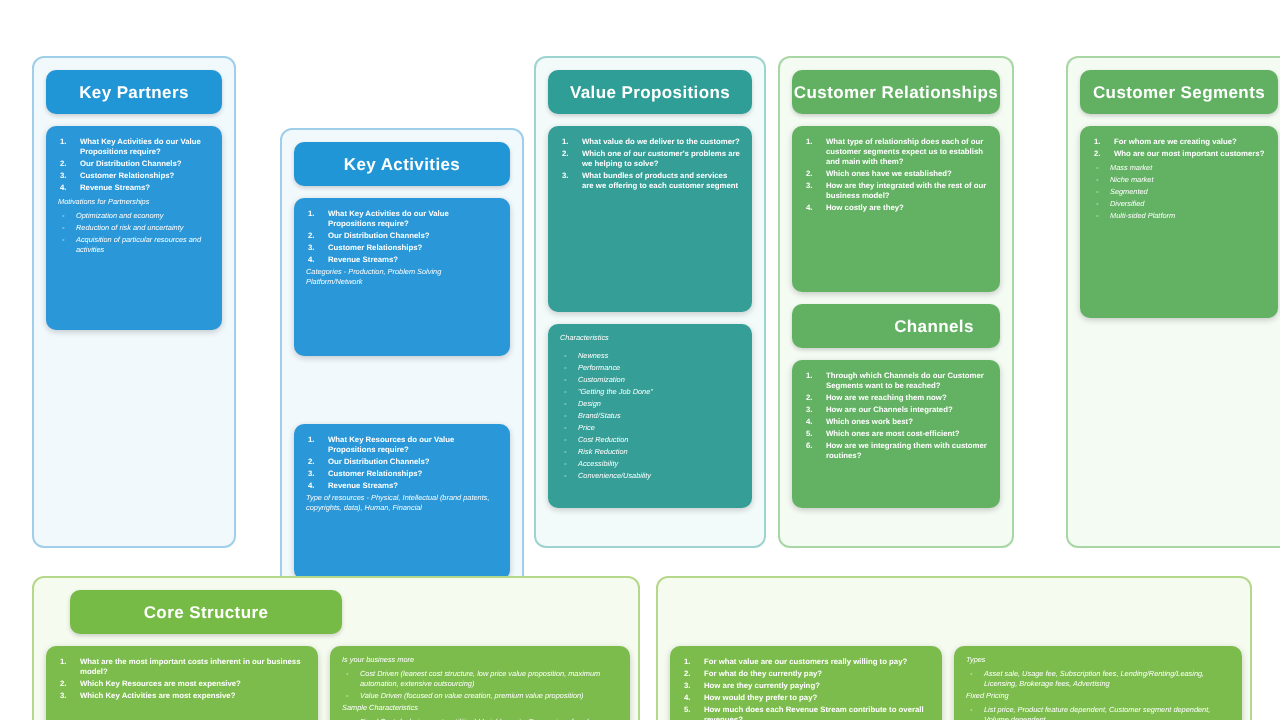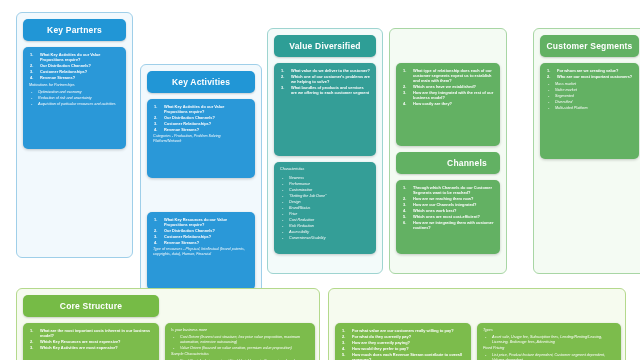--- a/index.html
+++ b/index.html
@@ -22,21 +22,21 @@
   
   .hdr{
     position:absolute;left:6px;right:6px;top:6px;height:22px;
     border-radius:5px;display:flex;align-items:center;justify-content:center;
     color:#ffffff;font-weight:bold;font-size:8.5px;letter-spacing:.2px;
     box-shadow:0 1px 2px rgba(0,0,0,.18);
   }
   .hdr.blue{background:#2196d6;}
   .hdr.teal{background:#2e9e96;}
   .hdr.green{background:#62b163;}
-  .hdr.lime{background:#76bb46;}
+  .hdr.lime{background:#76bb46;margin-left:12px;}
 
   
   .card{
     position:absolute;border-radius:5px;box-sizing:border-box;
     padding:5px 6px 5px 6px;color:#ffffff;overflow:hidden;
     box-shadow:0 1px 3px rgba(0,0,0,.20);
   }
   .card.blue{background:#2a98d8;}
   .card.teal{background:#349e97;}
   .card.green{background:#63b163;}
@@ -55,21 +55,21 @@
   .sublabel{font-size:3.7px;line-height:5px;font-style:italic;margin:0 0 2px 0;}
   ul.b{margin:0;padding:0;list-style:none;}
   ul.b li{
     position:relative;padding-left:9px;margin-bottom:1px;
     font-size:3.7px;line-height:5px;font-style:italic;
   }
   ul.b li:before{content:"-";position:absolute;left:2px;top:0;}
   .spacer{height:2px;}
 
   
-  #col-key-partners   {left:16px; top:12px;  width:117px; height:246px;}
+  #col-key-partners   {left:16px; top:28px;  width:102px; height:246px;}
   #col-key-activities {left:140px;top:28px;  width:122px; height:246px;margin-top:36px;}
   #col-value-props    {left:267px;top:28px;  width:116px; height:246px;}
   #col-cust-rel       {left:389px;top:28px;  width:118px; height:246px;}
   #col-cust-seg       {left:513px;top:28px;  width:113px; height:246px;margin-left:20px;}
   #col-cost           {left:16px; top:288px; width:304px; height:120px;}
   #col-revenue        {left:328px;top:288px; width:298px; height:120px;}
 
   
   #card-kp  {left:6px;right:6px;top:34px;height:102px;}
   #card-ka  {left:6px;right:6px;top:34px;height:79px;}
@@ -130,21 +130,21 @@
         <li>What Key Resources do our Value Propositions require?</li>
         <li>Our Distribution Channels?</li>
         <li>Customer Relationships?</li>
         <li>Revenue Streams?</li>
       </ol>
       <div class="note">Type of resources - Physical, Intellectual (brand patents, copyrights, data), Human, Financial</div>
     </div>
   </div>
 
   <div class="col teal" id="col-value-props">
-    <div class="hdr teal">Value Diversified</div>
+    <div class="hdr teal">Value Propositions</div>
     <div class="card teal" id="card-vp">
       <ol class="q">
         <li>What value do we deliver to the customer?</li>
         <li>Which one of our customer's problems are we helping to solve?</li>
         <li>What bundles of products and services are we offering to each customer segment</li>
       </ol>
     </div>
     <div class="card teal" id="card-vp2">
       <div class="sublabel">Characteristics</div>
       <div class="spacer"></div>
@@ -158,20 +158,21 @@
         <li>Price</li>
         <li>Cost Reduction</li>
         <li>Risk Reduction</li>
         <li>Accessibility</li>
         <li>Convenience/Usability</li>
       </ul>
     </div>
   </div>
 
   <div class="col green" id="col-cust-rel">
+    <div class="hdr green">Customer Relationships</div>
     <div class="card green" id="card-cr">
       <ol class="q">
         <li>What type of relationship does each of our customer segments expect us to establish and main with them?</li>
         <li>Which ones have we established?</li>
         <li>How are they integrated with the rest of our business model?</li>
         <li>How costly are they?</li>
       </ol>
     </div>
 
     <div class="hdr green" id="hdr-ch">Channels</div>

